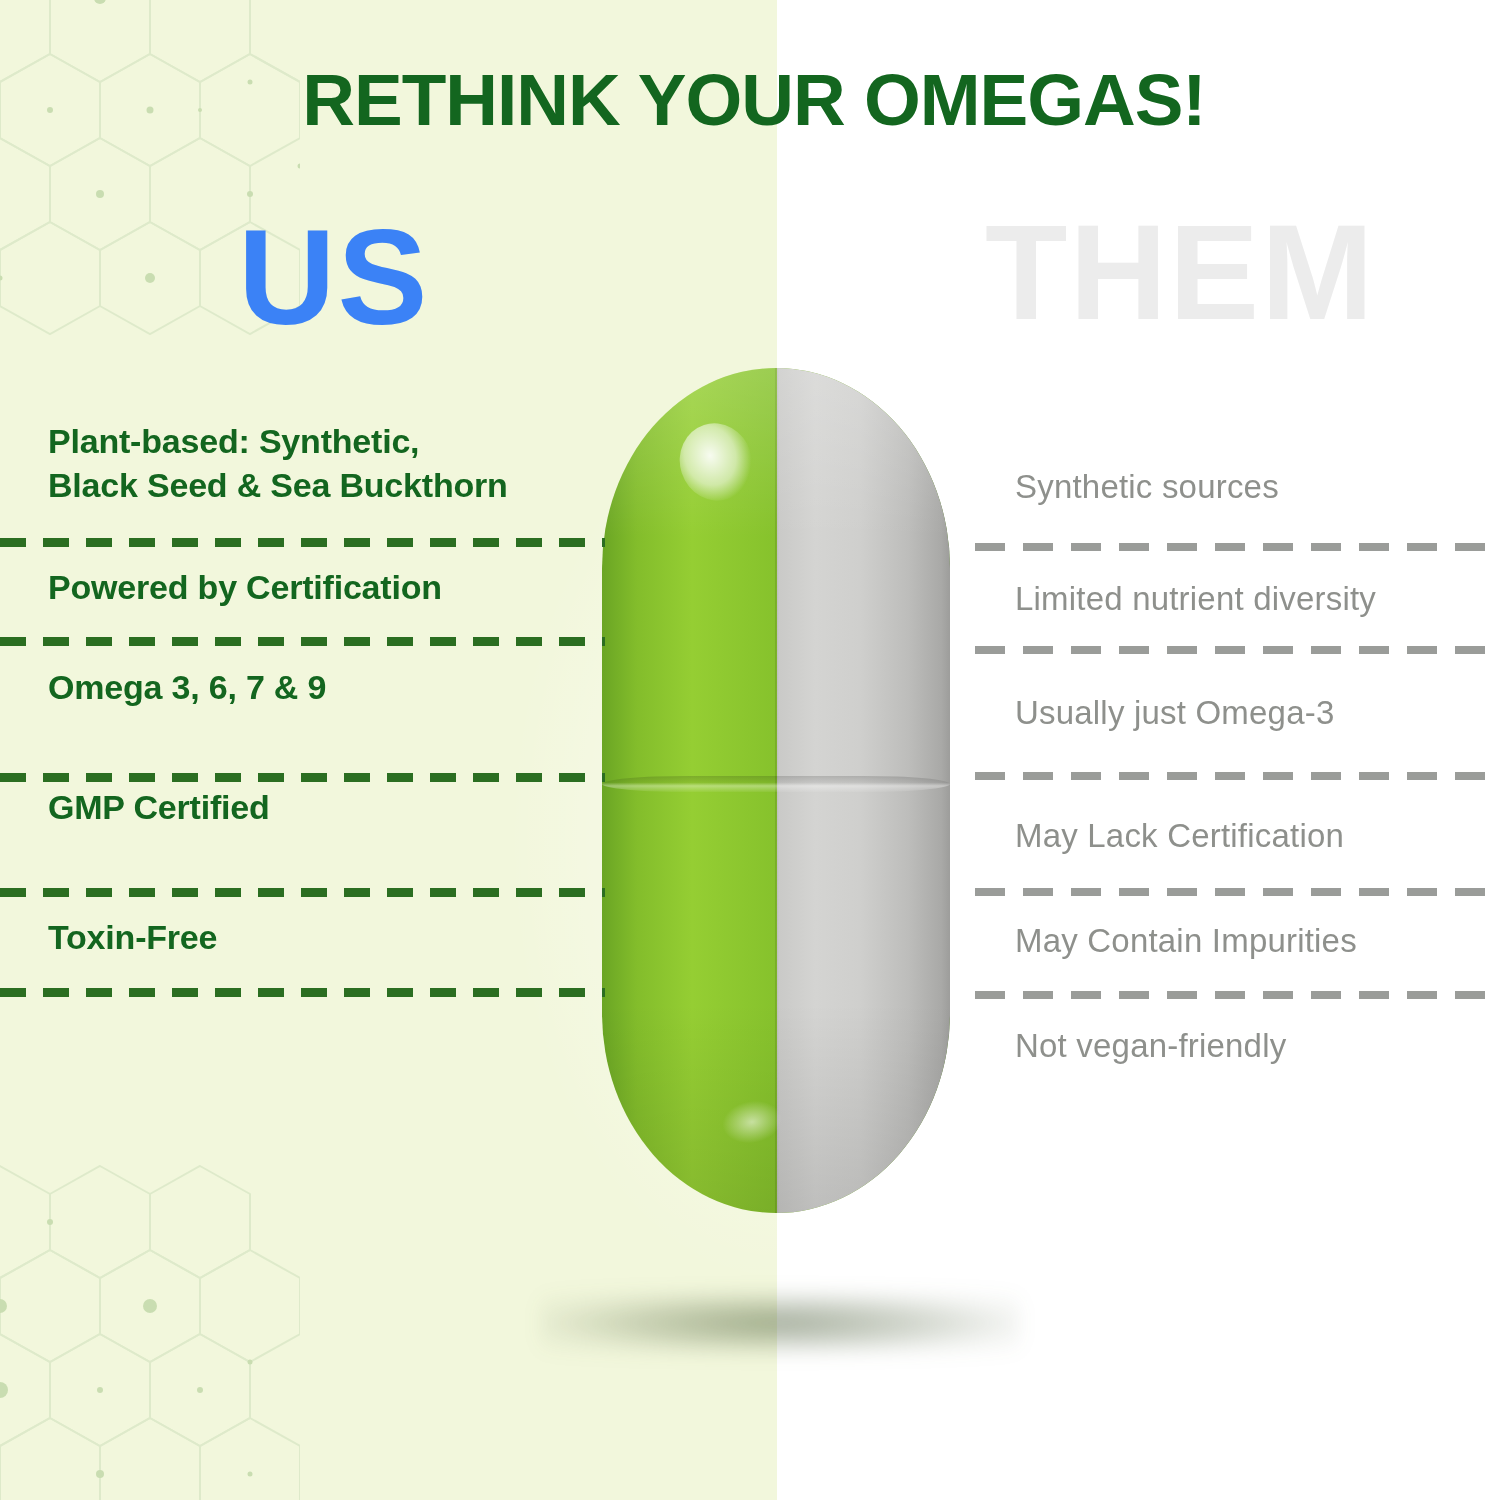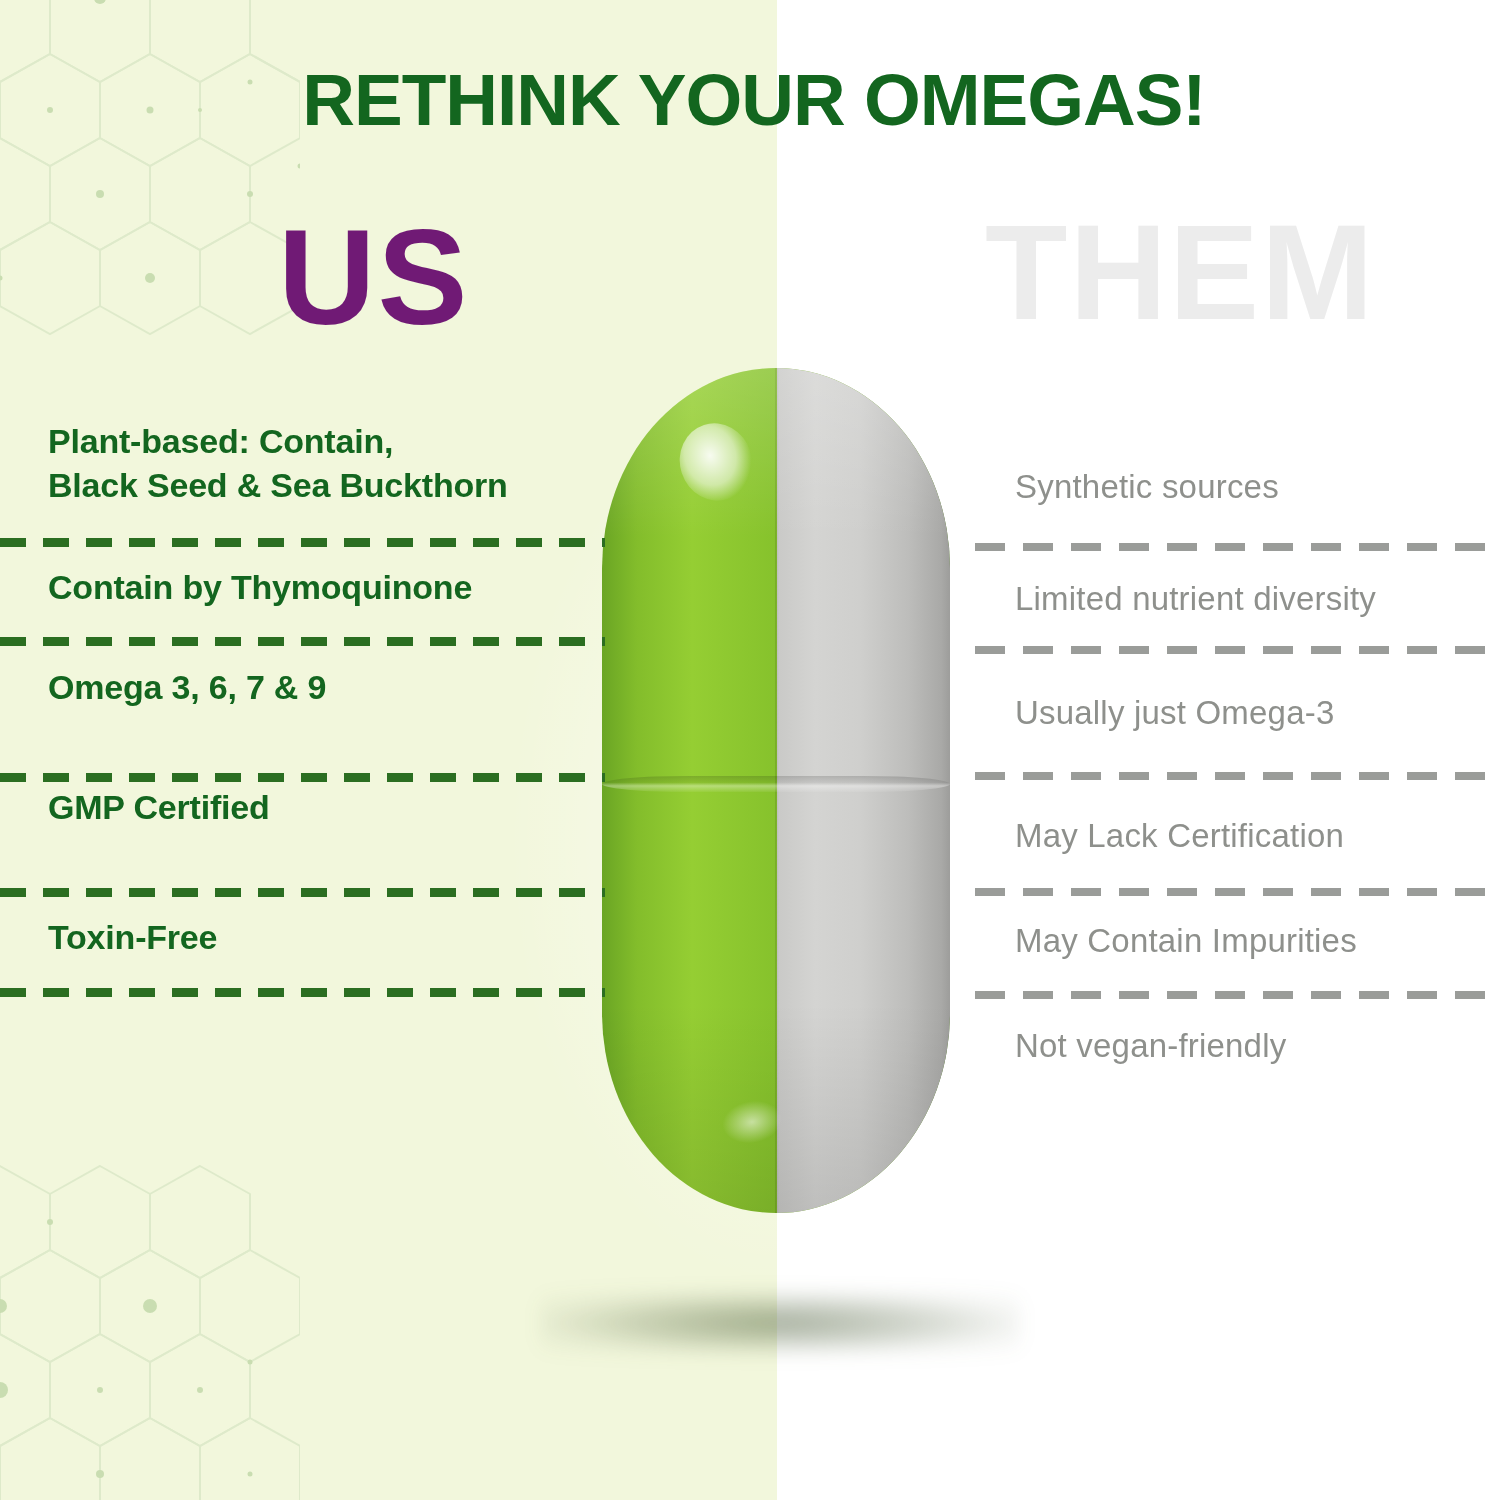--- a/index.html
+++ b/index.html
@@ -58,22 +58,21 @@
     position:absolute;
     font-size:135px;
     font-weight:bold;
     letter-spacing:2px;
     z-index:2;
     line-height:1;
     font-family:"Liberation Sans", sans-serif;
   }
   .wm-us {
     left:238px; top:210px;
-    color:#701a75;
-    margin-left:40px;
+    color:#3b82f6;
   }
   .wm-them {
     left:985px; top:205px;
     color:#ececec;
   }
 
   
   .col {
     position:absolute;
     top:0;
@@ -311,27 +310,27 @@
   </svg>
 
   <div class="title">RETHINK YOUR OMEGAS!</div>
 
   <div class="watermark wm-us">US</div>
   <div class="watermark wm-them">THEM</div>
 
   <div class="col col-left">
 
     <div class="row-text-left" style="top:420px;">
-      <div>Plant-based: Contain,</div>
+      <div>Plant-based: Synthetic,</div>
       <div>Black Seed &amp; Sea Buckthorn</div>
     </div>
     <div class="divider divider-left" style="top:538px;"></div>
 
     <div class="row-text-left" style="top:566px;">
-      <div>Contain by Thymoquinone</div>
+      <div>Powered by Certification</div>
     </div>
     <div class="divider divider-left" style="top:637px;"></div>
 
     <div class="row-text-left" style="top:666px;">
       <div>Omega 3, 6, 7 &amp; 9</div>
     </div>
     <div class="divider divider-left" style="top:773px;"></div>
 
     <div class="row-text-left" style="top:786px;">
       <div>GMP Certified</div>

